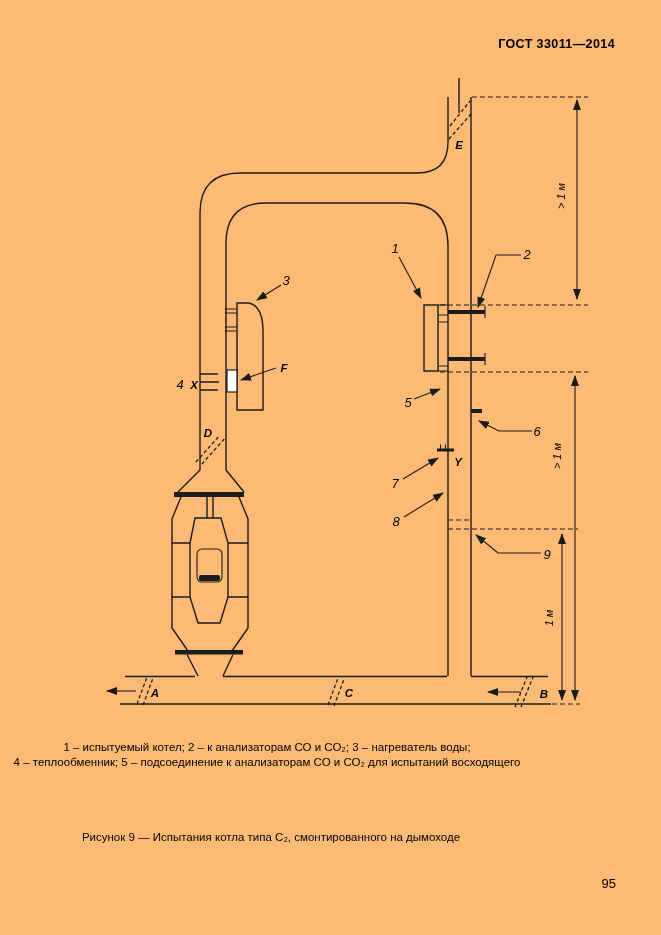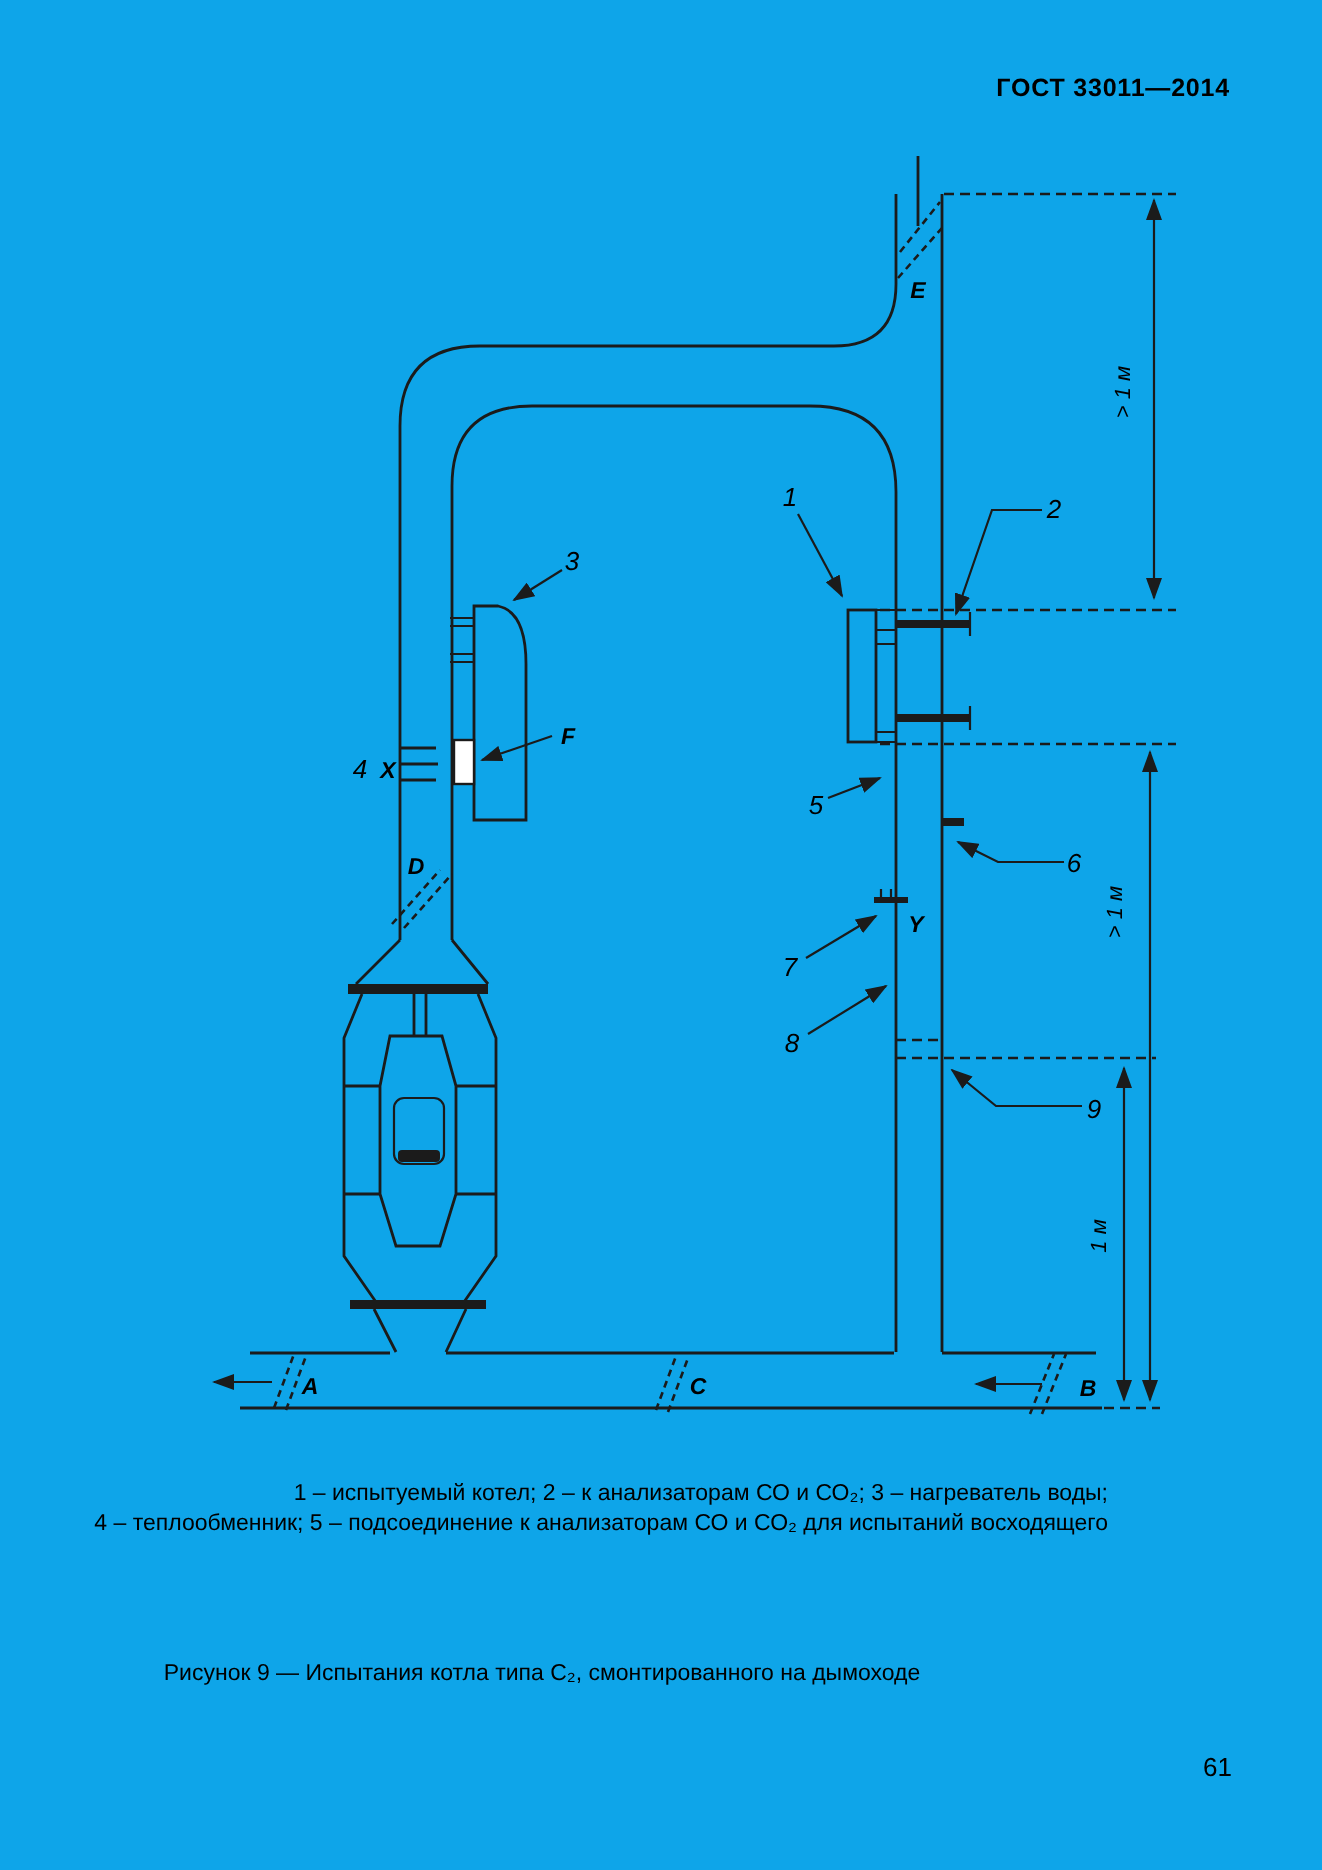--- a/index.html
+++ b/index.html
@@ -1,27 +1,27 @@
 <!DOCTYPE html>
 <html><head>
 <meta charset="utf-8">
 <style>
   html,body{margin:0;padding:0;background:#888;}
   .page{
-    position:relative;width:661px;height:935px;background:#0ea5e9;
+    position:relative;width:661px;height:935px;background:#fdba74;
     font-family:"Liberation Sans",sans-serif;color:#000;margin:0 auto;overflow:hidden;
   }
   .doc-header{
     position:absolute;top:37px;right:46px;
     font-size:12.5px;font-weight:bold;letter-spacing:.4px;
   }
   .diagram-svg{position:absolute;left:0;top:0;}
   .legend{
-    position:absolute;top:740px;left:0;width:534px;text-align:right;
-    font-size:11.5px;line-height:15px;padding-left:20px;
+    position:absolute;top:740px;left:0;width:534px;text-align:center;
+    font-size:11.5px;line-height:15px;
   }
   .fig-caption{
     position:absolute;top:831px;left:0;width:542px;text-align:center;
     font-size:11.5px;
   }
   .page-number{
     position:absolute;top:876px;right:45px;font-size:13px;
   }
   
   .ln{stroke:#1b1b1b;stroke-width:1.4;fill:none;}
@@ -163,15 +163,15 @@
     <text class="dim" x="553" y="618" transform="rotate(-90 553 618)">1 м</text>
   </svg>
 
   <div class="legend">
     <div class="legend-line">1 – испытуемый котел; 2 – к анализаторам СО и СО₂; 3 – нагреватель воды;</div>
     <div class="legend-line">4 – теплообменник; 5 – подсоединение к анализаторам СО и СО₂ для испытаний восходящего</div>
   </div>
 
   <div class="fig-caption">Рисунок 9 — Испытания котла типа С₂, смонтированного на дымоходе</div>
 
-  <div class="page-number">61</div>
+  <div class="page-number">95</div>
 
 </div>
 
 </body></html>

